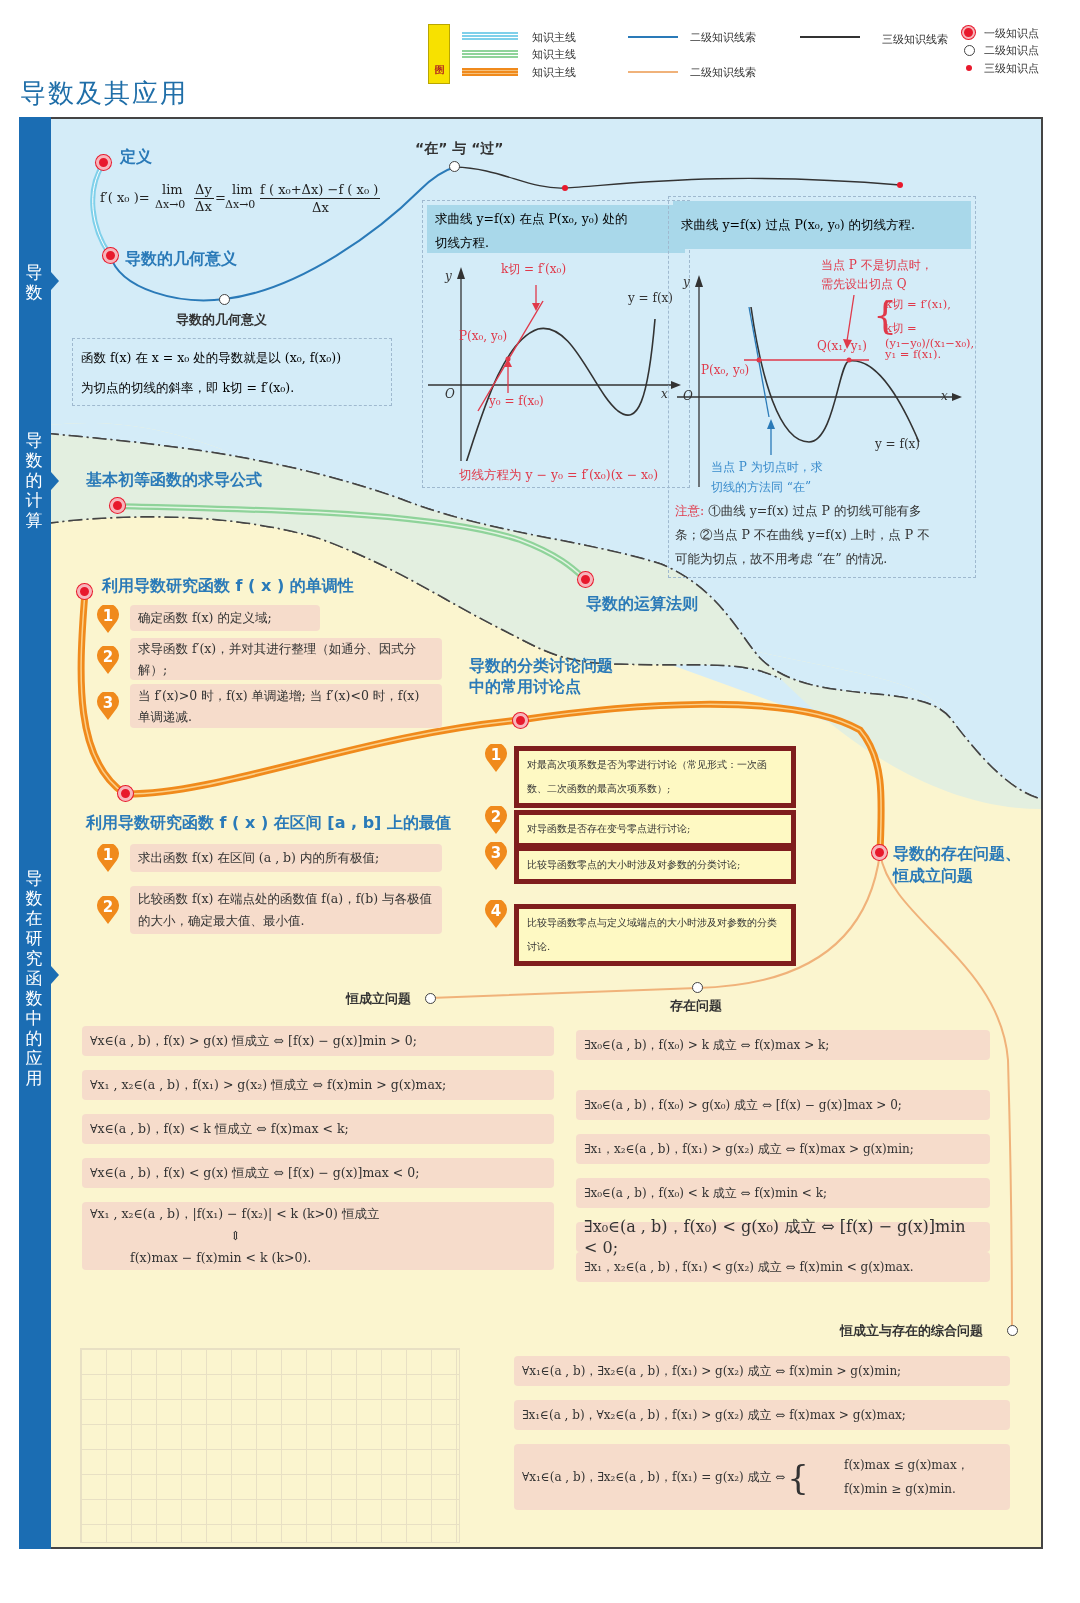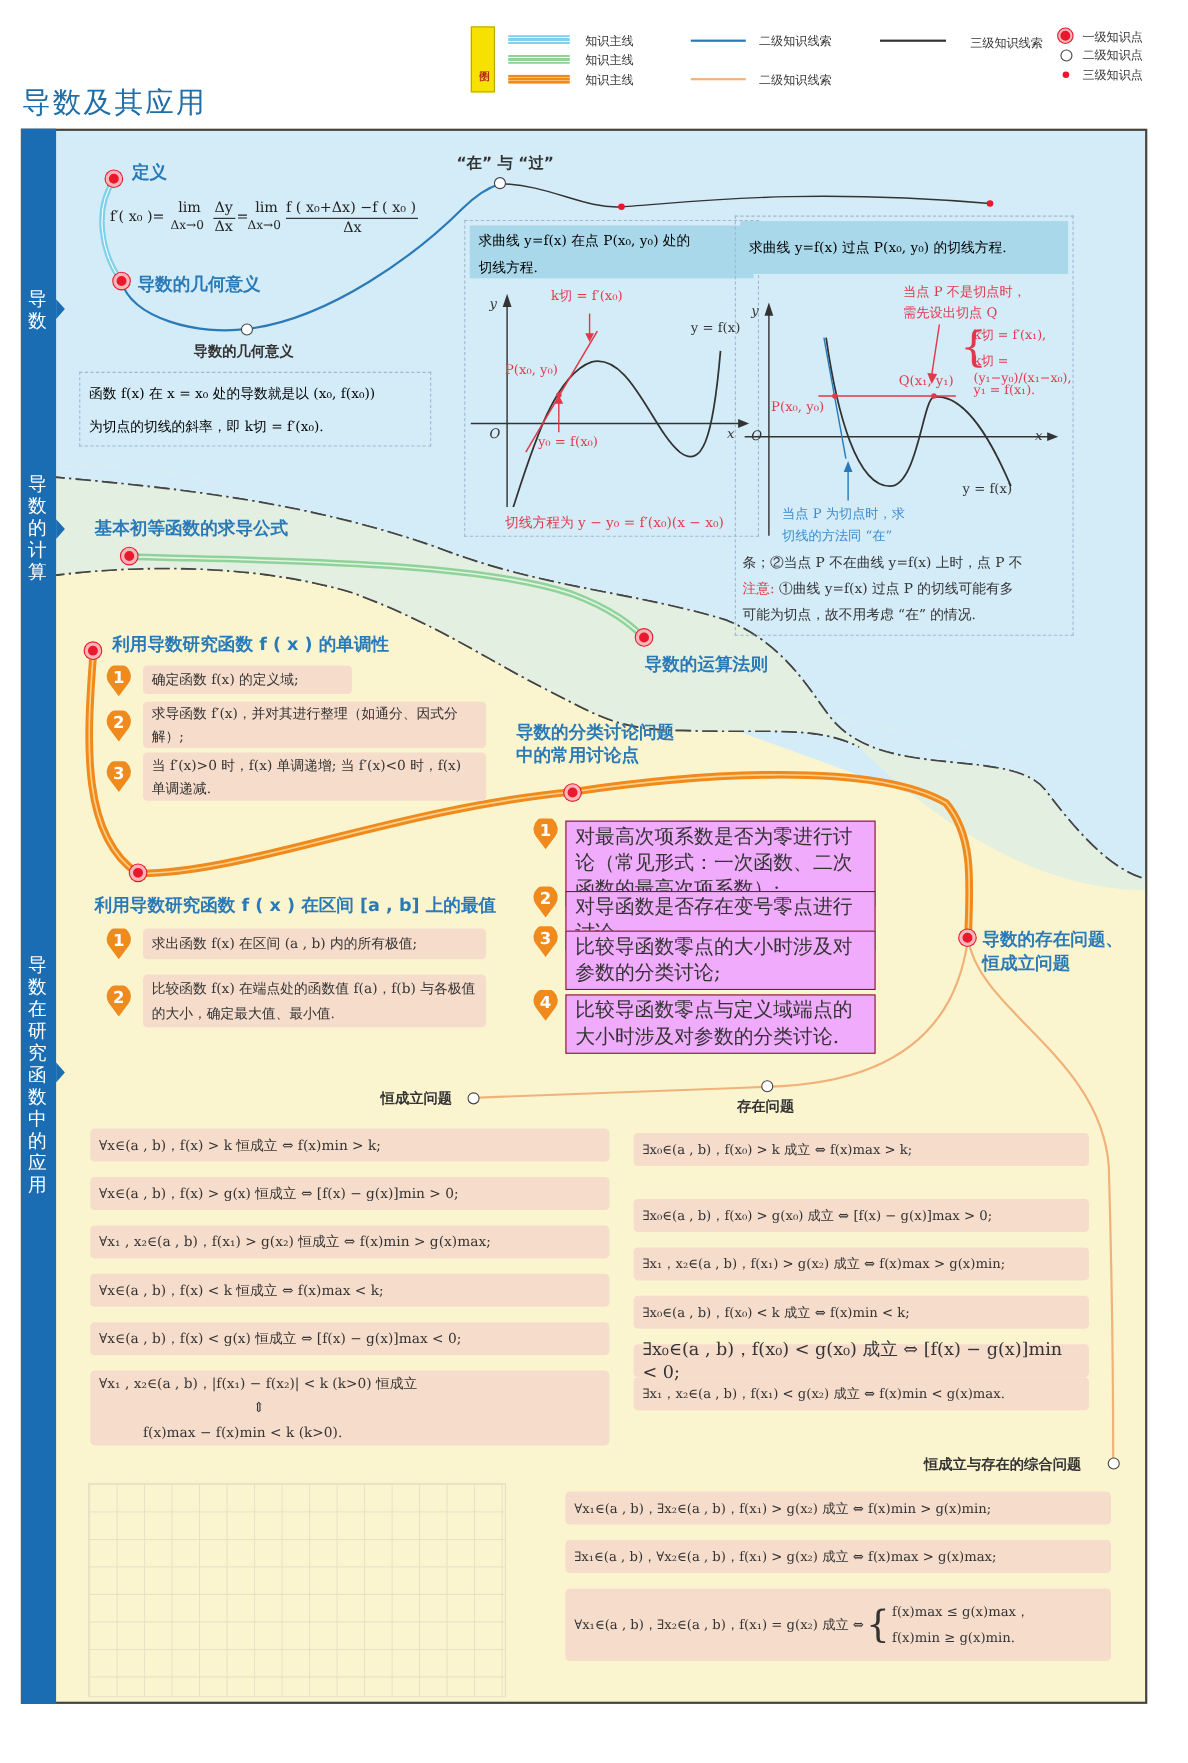--- a/index.html
+++ b/index.html
@@ -28,21 +28,21 @@
   .dot2 { width: 11px; height: 11px; border-radius: 50%; background: #fff; border: 1.5px solid #444; }
   .dot3 { width: 6px; height: 6px; border-radius: 50%; background: #e8192c; }
 
   .dash-box { border: 1.5px dashed #9fb9cf; }
   .blue-band { background: #a9d8ea; }
   .txt { font-size: 12.5px; color: #000000; line-height: 24px; }
   .red { color: #e0394a; }
   .blue-note { color: #3a8ccc; }
 
   .pink { background: #f6dccb; border-radius: 4px; font-size: 12.5px; color: #333; padding: 0 8px; display: flex; align-items: center; }
-  .wbox { background: #f0abfc; border: 1px solid #7f1d1d; font-size: 18px; color: #333; padding: 2px 8px; line-height: 24px; }
+  .wbox { background: #fef9c3; border: 5px solid #7f1d1d; font-size: 10px; color: #333; padding: 2px 8px; line-height: 24px; }
   .pin { width: 24px; height: 28px; }
   .pin-num { color: #fff; font-size: 15px; font-weight: bold; position: absolute; left: 0; top: 2px; width: 24px; text-align: center; }
   .grid-area { left: 80px; top: 1348px; width: 380px; height: 195px;
                background-image: linear-gradient(#e8e0c4 1px, transparent 1px), linear-gradient(90deg, #e8e0c4 1px, transparent 1px);
                background-size: 25px 25px; border: 1px solid #e8e0c4; }
 </style>
 </head>
 <body>
 
 <div class="abs page-title">导数及其应用</div>
@@ -203,22 +203,22 @@
   <div class="abs serif red" style="left:216px; top:150px; font-size:11.5px;">y₁ = f(x₁).</div>
   <div class="abs serif red" style="left:148px; top:142px; font-size:12px;">Q(x₁, y₁)</div>
   <div class="abs serif red" style="left:32px; top:166px; font-size:12px;">P(x₀, y₀)</div>
   <div class="abs serif" style="left:206px; top:240px; font-size:12px;">y = f(x)</div>
   <div class="abs serif" style="left:14px; top:78px; font-size:12px; font-style:italic;">y</div>
   <div class="abs serif" style="left:272px; top:192px; font-size:12px; font-style:italic;">x</div>
   <div class="abs serif" style="left:14px; top:192px; font-size:12px; font-style:italic;">O</div>
   <div class="abs serif blue-note" style="left:42px; top:262px; font-size:12px;">当点 P 为切点时，求</div>
   <div class="abs serif blue-note" style="left:42px; top:282px; font-size:12px;">切线的方法同 “在”</div>
   <div class="abs serif" style="left:6px; top:302px; width:296px; font-size:12.5px; line-height:24px;">
+    <div><span class="red">注意:</span> <span>①曲线 y=f(x) 过点 P 的切线可能有多</span></div>
     <div>条；②当点 P 不在曲线 y=f(x) 上时，点 P 不</div>
-    <div><span class="red">注意:</span> <span>①曲线 y=f(x) 过点 P 的切线可能有多</span></div>
     <div>可能为切点，故不用考虑 “在” 的情况.</div>
   </div>
 </div>
 
 <div class="abs node-title" style="left:86px; top:470px;">基本初等函数的求导公式</div>
 <div class="abs dot1" style="left:110px; top:498px;"></div>
 <div class="abs dot1" style="left:578px; top:572px;"></div>
 <div class="abs node-title" style="left:586px; top:594px;">导数的运算法则</div>
 
 <div class="abs dot1" style="left:77px; top:584px;"></div>
@@ -298,21 +298,20 @@
 
 <div class="abs dot1" style="left:872px; top:845px;"></div>
 <div class="abs node-title" style="left:893px; top:843px; width:140px; line-height:22px;">导数的存在问题、恒成立问题</div>
 
 <div class="abs node-sub" style="left:346px; top:990px; font-size:13px;">恒成立问题</div>
 <div class="abs dot2" style="left:425px; top:993px;"></div>
 <div class="abs dot2" style="left:692px; top:982px;"></div>
 <div class="abs node-sub" style="left:670px; top:997px; font-size:13px;">存在问题</div>
 
 <div class="abs" style="left:82px; top:1026px; width:472px;">
-  <div class="pink serif" style="height:30px; margin-bottom:14px;">∀x∈(a , b)，f(x) &gt; k 恒成立 ⇔ f(x)min &gt; k;</div>
   <div class="pink serif" style="height:30px; margin-bottom:14px;">∀x∈(a , b)，f(x) &gt; g(x) 恒成立 ⇔ [f(x) − g(x)]min &gt; 0;</div>
   <div class="pink serif" style="height:30px; margin-bottom:14px;">∀x₁ , x₂∈(a , b)，f(x₁) &gt; g(x₂) 恒成立 ⇔ f(x)min &gt; g(x)max;</div>
   <div class="pink serif" style="height:30px; margin-bottom:14px;">∀x∈(a , b)，f(x) &lt; k 恒成立 ⇔ f(x)max &lt; k;</div>
   <div class="pink serif" style="height:30px; margin-bottom:14px;">∀x∈(a , b)，f(x) &lt; g(x) 恒成立 ⇔ [f(x) − g(x)]max &lt; 0;</div>
   <div class="pink serif" style="height:68px; flex-direction:column; align-items:flex-start; justify-content:center; line-height:22px;">
     <div>∀x₁ , x₂∈(a , b)，|f(x₁) − f(x₂)| &lt; k (k&gt;0) 恒成立</div>
     <div style="padding-left:140px;">⇕</div>
     <div style="padding-left:40px;">f(x)max − f(x)min &lt; k (k&gt;0).</div>
   </div>
 </div>
@@ -330,18 +329,18 @@
 <div class="abs dot2" style="left:1007px; top:1325px;"></div>
 
 <div class="abs grid-area"></div>
 
 <div class="abs" style="left:514px; top:1356px; width:496px;">
   <div class="pink serif" style="height:30px; margin-bottom:14px; font-size:12px;">∀x₁∈(a , b)，∃x₂∈(a , b)，f(x₁) &gt; g(x₂) 成立 ⇔ f(x)min &gt; g(x)min;</div>
   <div class="pink serif" style="height:30px; margin-bottom:14px; font-size:12px;">∃x₁∈(a , b)，∀x₂∈(a , b)，f(x₁) &gt; g(x₂) 成立 ⇔ f(x)max &gt; g(x)max;</div>
   <div class="pink serif" style="height:66px; font-size:12px;">
     <span>∀x₁∈(a , b)，∃x₂∈(a , b)，f(x₁) = g(x₂) 成立 ⇔</span>
     <span style="font-size:34px; line-height:34px; margin:0 2px;">{</span>
-    <span style="display:flex; flex-direction:column; line-height:24px;">
+    <span style="display:flex; flex-direction:column; line-height:24px;margin-left:33px;">
       <span>f(x)max ≤ g(x)max，</span>
       <span>f(x)min ≥ g(x)min.</span>
     </span>
   </div>
 </div>
 
 </body></html>

